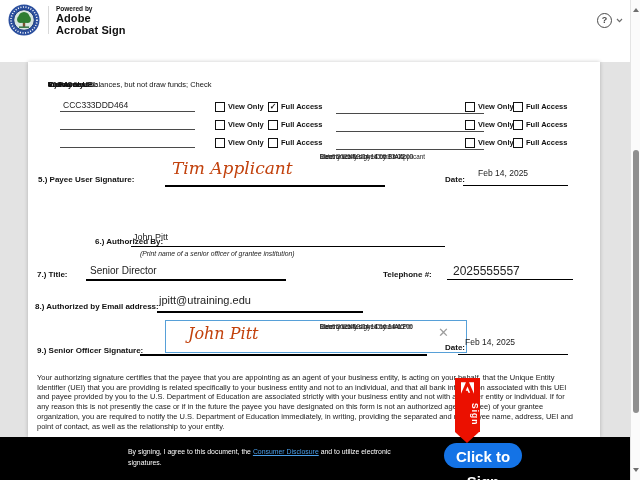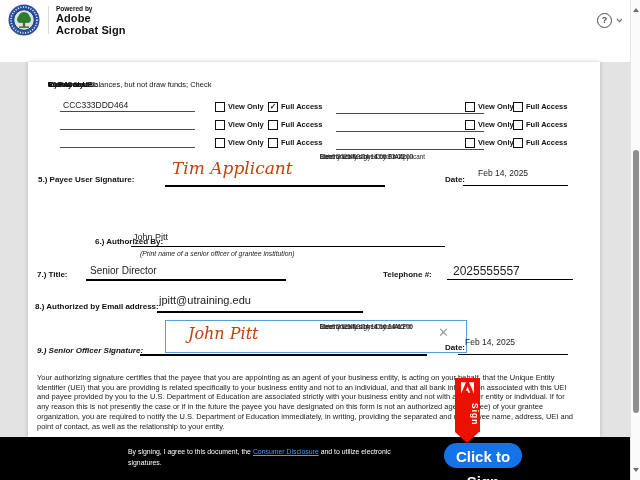--- a/index.html
+++ b/index.html
@@ -205,21 +205,21 @@
       <div class="thickline" style="left:129px;top:248px;width:206px;border-bottom-width:2px;"></div>
 
       <div class="sigbox"></div>
       <div class="script" style="left:160px;top:262px;font-size:16px;">John Pitt</div>
       <div class="esign" style="left:292px;top:261px;">
         <div>Electronically signed by John Pitt</div>
         <div>Identity verified by: ID.me IAL2</div>
         <div>Date: 2025-02-14 14:16:14-05:00</div>
       </div>
       <div class="clear-x">✕</div>
-      <div class="lbl" style="left:9px;top:284px;font-style:italic;">9.)  Senior Officer Signature:</div>
+      <div class="lbl" style="left:9px;top:284px;">9.)  Senior Officer Signature:</div>
       <div class="thickline" style="left:112px;top:291px;width:287px;"></div>
       <div class="lbl" style="left:417px;top:281px;">Date:</div>
       <div class="val" style="left:437px;top:275px;font-size:8.5px;">Feb 14, 2025</div>
       <div class="thinline" style="left:430px;top:291px;width:110px;"></div>
 
       <div class="legal">Your authorizing signature certifies that the payee that you are appointing as an agent of your business entity, is acting on your behalf, that the Unique Entity Identifier (UEI) that you are providing is related specifically to your business entity and not to an individual, and that all bank information associated with this UEI and payee provided by you to the U.S. Department of Education are associated strictly with your business entity and not with any other entity or individual. If for any reason this is not presently the case or if in the future the payee you have designated on this form is not an authorized agent (payee) of your grantee organization, you are required to notify the U.S. Department of Education immediately, in writing, providing the separated and new payee name, address, UEI and point of contact, as well as the relationship to your entity.</div>
     </div>
   </div>
 
   <div class="sign-tag">

